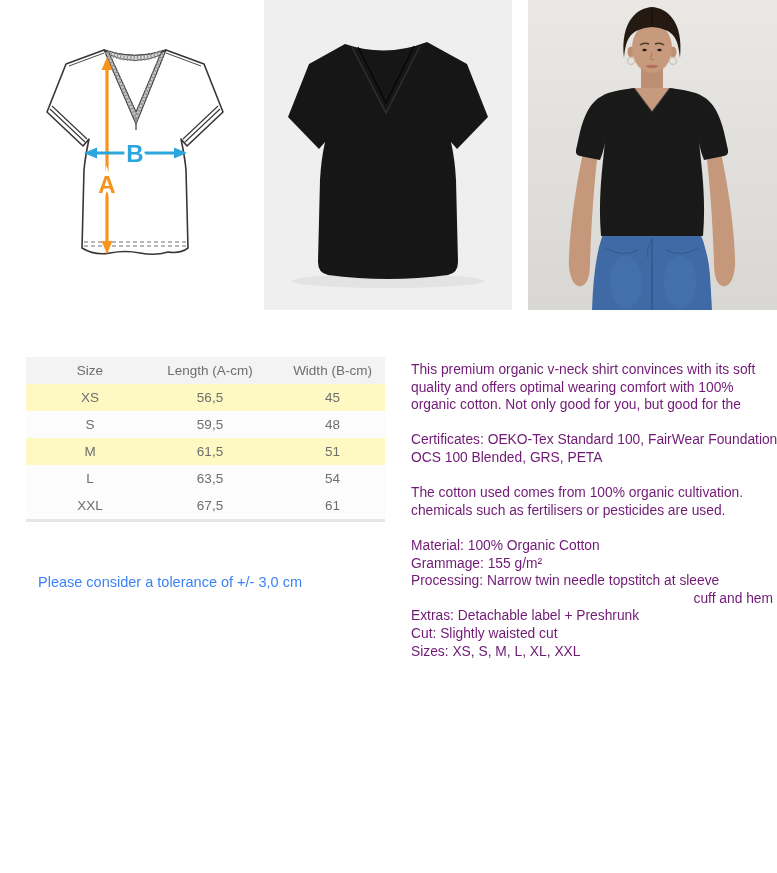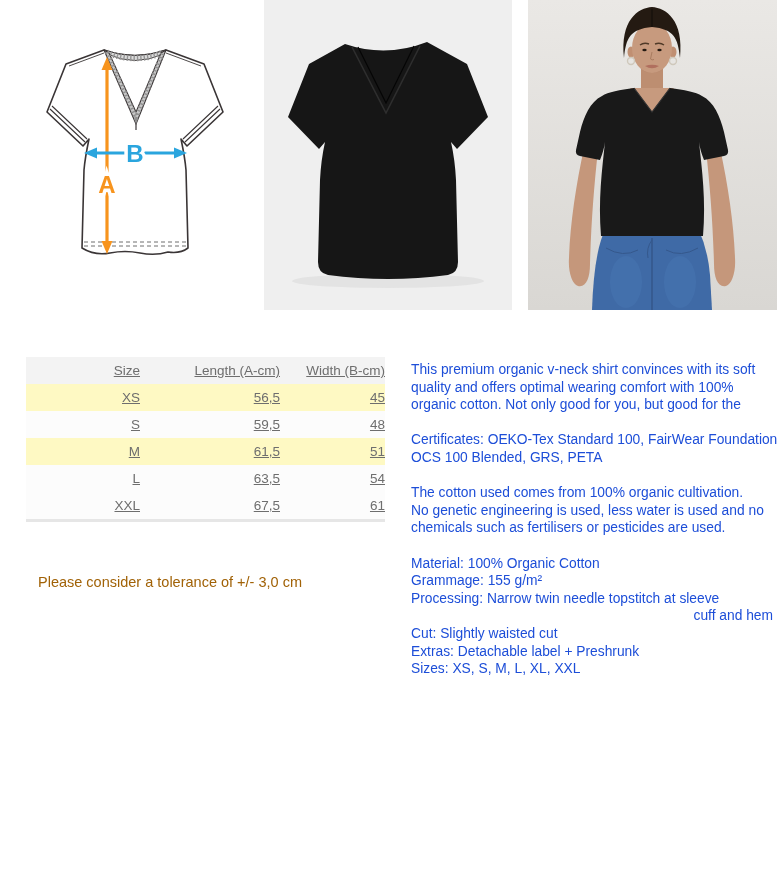--- a/index.html
+++ b/index.html
@@ -8,32 +8,32 @@
   .panel{position:absolute;top:0;height:310px;}
   .panel svg{display:block;width:100%;height:100%;}
   #panel-diagram{left:0;width:248px;background:#ffffff;}
   #panel-flatlay{left:264px;width:248px;}
   #panel-model{left:528px;width:249px;}
 
   
   .size-table-wrap{position:absolute;left:26px;top:357px;width:359px;}
   table.size-table{width:100%;border-collapse:collapse;table-layout:fixed;
        font-size:13.5px;color:#6e6e6e;border-bottom:3px solid #e6e6e6;}
-  table.size-table th,table.size-table td{font-weight:normal;text-align:right;height:27px;padding:0;text-decoration:underline;}
+  table.size-table th,table.size-table td{font-weight:normal;text-align:center;height:27px;padding:0;}
   table.size-table th:first-child,table.size-table td:first-child{padding-left:14px;}
   col.c1{width:114px;} col.c2{width:140px;} col.c3{width:105px;}
   tr.hdr{background:#f3f3f3;}
   tr.alt{background:#fef9c3;}
   tr.lt{background:#fcfcfc;}
 
-  .tolerance{position:absolute;left:38px;top:574px;font-size:14.5px;color:#a16207;}
+  .tolerance{position:absolute;left:38px;top:574px;font-size:14.5px;color:#3b82f6;}
 
   
   .desc{position:absolute;left:411px;top:361px;width:362px;font-size:13.8px;
-        line-height:17.6px;color:#1d4ed8;}
+        line-height:17.6px;color:#701a75;}
   .desc .para{margin:0 0 17.6px 0;}
   .desc .line{white-space:nowrap;}
   .desc .line.indent{padding-left:68px;text-align:right;}
 </style>
 </head>
 <body>
 
 <div class="canvas">
 
   <div class="panel" id="panel-diagram">
@@ -196,27 +196,26 @@
       <div class="line">This premium organic v-neck shirt convinces with its soft</div>
       <div class="line">quality and offers optimal wearing comfort with 100%</div>
       <div class="line">organic cotton. Not only good for you, but good for the</div>
     </div>
     <div class="para">
       <div class="line">Certificates: OEKO-Tex Standard 100, FairWear Foundation,</div>
       <div class="line">OCS 100 Blended, GRS, PETA</div>
     </div>
     <div class="para">
       <div class="line">The cotton used comes from 100% organic cultivation.</div>
-      <div class="line">No genetic engineering is used, less water is used and no</div>
       <div class="line">chemicals such as fertilisers or pesticides are used.</div>
     </div>
     <div class="para">
       <div class="line">Material: 100% Organic Cotton</div>
       <div class="line">Grammage: 155 g/m²</div>
       <div class="line">Processing: Narrow twin needle topstitch at sleeve</div>
       <div class="line indent">cuff and hem</div>
+      <div class="line">Extras: Detachable label + Preshrunk</div>
       <div class="line">Cut: Slightly waisted cut</div>
-      <div class="line">Extras: Detachable label + Preshrunk</div>
       <div class="line">Sizes: XS, S, M, L, XL, XXL</div>
     </div>
   </div>
 
 </div>
 
 </body></html>

